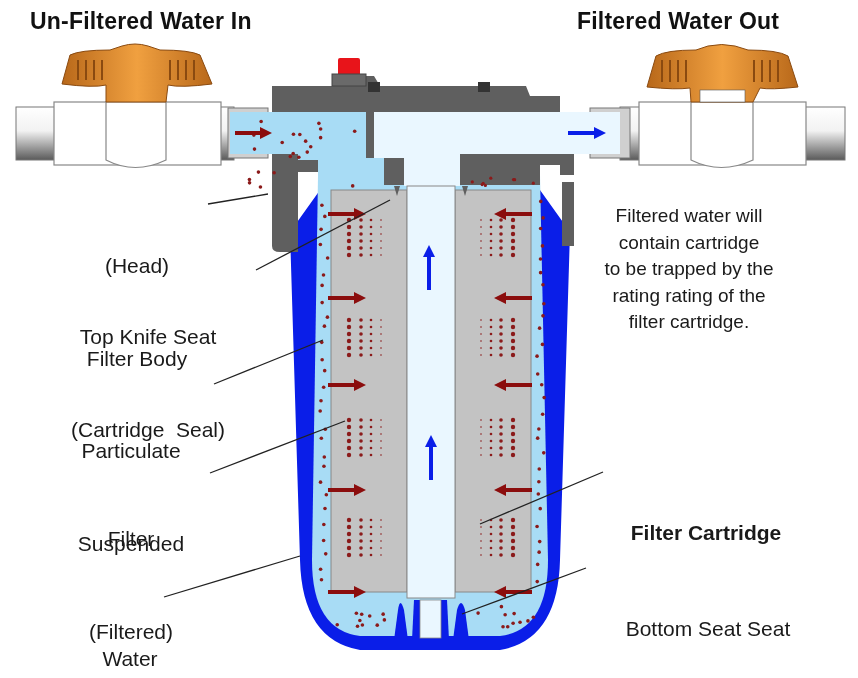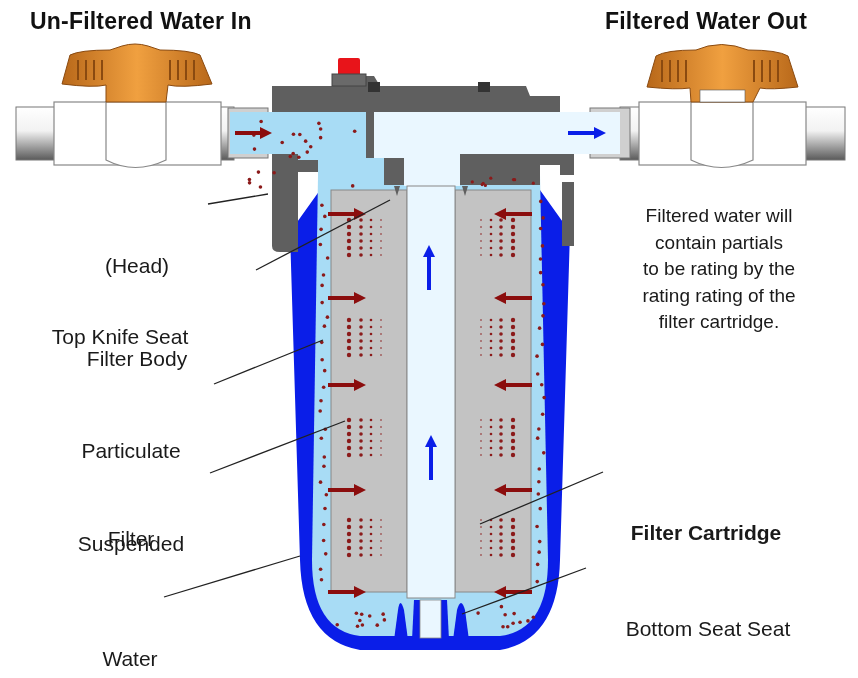--- a/index.html
+++ b/index.html
@@ -466,48 +466,50 @@
     <line x1="256" y1="270" x2="390" y2="200"></line>
     <line x1="214" y1="384" x2="323" y2="340"></line>
     <line x1="210" y1="473" x2="345" y2="421"></line>
     <line x1="164" y1="597" x2="300" y2="556"></line>
     <line x1="603" y1="472" x2="480" y2="524"></line>
     <line x1="586" y1="568" x2="462" y2="614"></line>
   </g>
 </svg>
 
 <div class="title" style="left:30px; top:8px;text-align:center;">Un-Filtered Water In</div>
-<div class="title" style="left:577px; top:8px;margin-left:28px;">Filtered Water Out</div>
+<div class="title" style="left:577px; top:8px;">Filtered Water Out</div>
 
 <div class="lbl" style="left:62px; top:188px; width:150px;">
   <span>(Head)</span>
   <span>Filter Body</span>
 </div>
-<div class="lbl" style="left:10px; top:259px; width:220px;">
+<div class="lbl" style="left:38px; top:259px; width:220px;">
   <span>Top Knife Seat</span>
+  <span>(Cartridge  Seal)</span>
 </div>
 <div class="lbl" style="left:56px; top:373px; width:150px;">
   <span>Particulate</span>
   <span>Suspended</span>
 </div>
 <div class="lbl" style="left:56px; top:461px; width:150px;">
   <span>Filter</span>
+  <span>(Filtered)</span>
   
 </div>
 <div class="lbl" style="left:90px; top:581px; width:80px;">
   <span>Water</span>
   
 </div>
 <div class="lbl" style="left:606px; top:455px; width:200px;font-weight:bold;">
   <span>Filter Cartridge</span>
 </div>
 <div class="lbl" style="left:588px; top:551px; width:240px;">
   <span>Bottom Seat Seat</span>
   
 </div>
 
-<div class="note" style="left:604px; top:203px; width:230px;">
+<div class="note" style="left:574px; top:203px; width:230px;">
   <span>Filtered water will</span>
-  <span>contain partials</span>
-  <span>to be rating by the</span>
+  <span>contain cartridge</span>
+  <span>to be trapped by the</span>
   <span>rating rating of the</span>
   <span>filter cartridge.</span>
 </div>
 
 </body></html>

